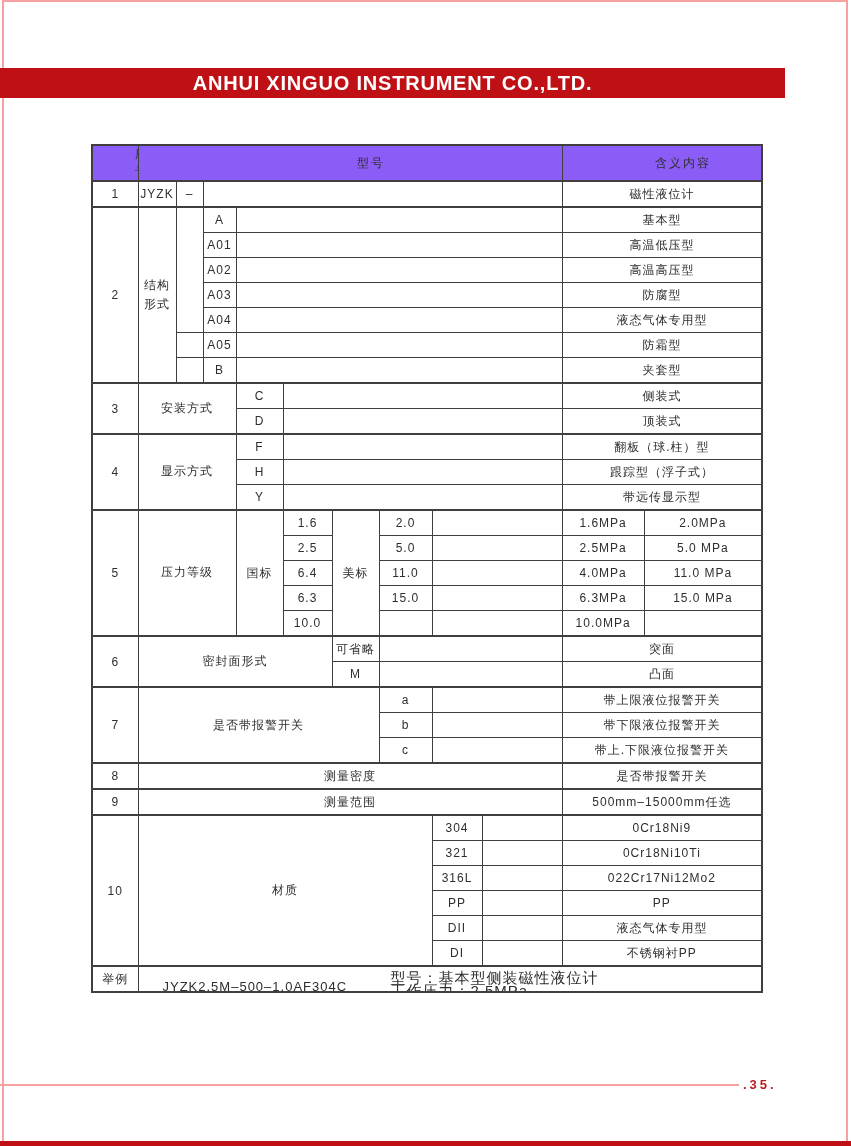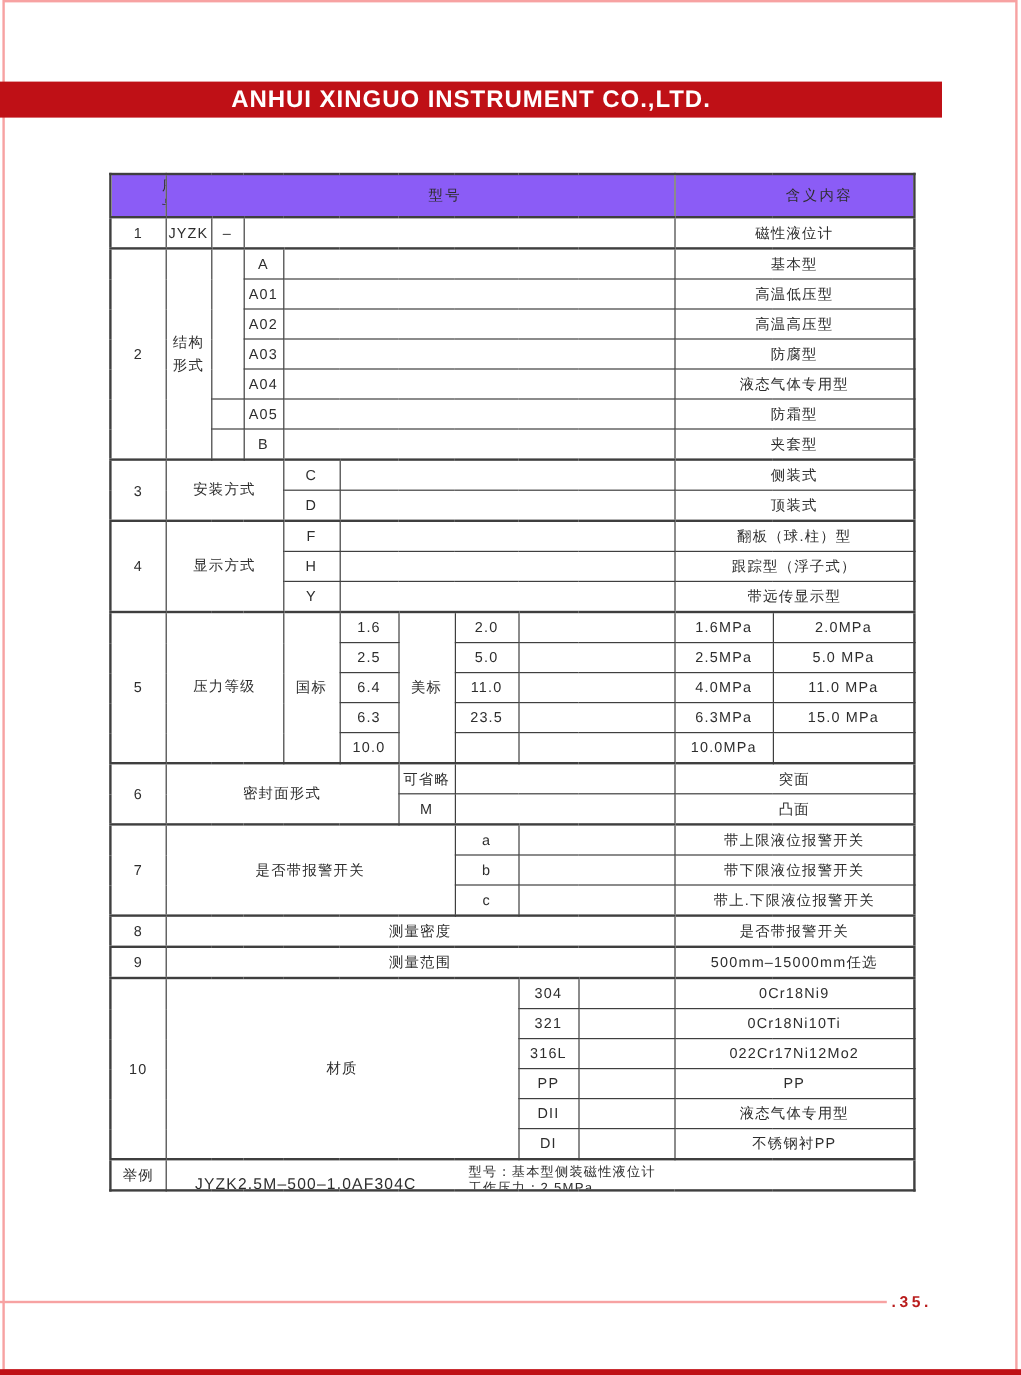--- a/index.html
+++ b/index.html
@@ -22,21 +22,21 @@
   tr.hdr td{background:#8b5cf6;letter-spacing:2px;padding-left:42px;}
   tr.grp td{border-top-width:2px;}
   .mean{text-align:left;padding-left:10px;letter-spacing:2px;}
   .mean-h{text-align:left;padding-left:10px;}
   .mean2{text-align:left;padding-left:10px;letter-spacing:1px;}
   .lbl{letter-spacing:2px;line-height:1.6;}
   .lbl-l{text-align:left;padding-left:13px;letter-spacing:2px;}
   .ex-no{letter-spacing:2px;}
   .ex-cell{position:relative;height:84px;}
   .ex-model{position:absolute;left:24px;top:12px;font-size:13px;letter-spacing:1px;}
-  .ex-desc{position:absolute;left:252px;top:4px;text-align:left;font-size:11px;
+  .ex-desc{position:absolute;left:252px;top:4px;text-align:left;font-size:15px;
         line-height:13.4px;letter-spacing:1px;}
 
   .pageno-line{position:absolute;left:0;top:1084px;width:739px;height:2px;background:#f7a2a2;}
   .pageno{position:absolute;left:743px;top:1077px;font-size:13px;font-weight:bold;
         letter-spacing:3px;color:#b91c1c;}
   .footer-bar{position:absolute;left:0;bottom:0;width:851px;height:5px;background:#bf1016;}
 </style>
 </head>
 <body>
 
@@ -172,21 +172,21 @@
       </tr>
       <tr>
         <td>6.4</td>
         <td>11.0</td>
         <td colspan="2"></td>
         <td class="mean2">4.0MPa</td>
         <td class="mean2">11.0 MPa</td>
       </tr>
       <tr>
         <td>6.3</td>
-        <td>23.5</td>
+        <td>15.0</td>
         <td colspan="2"></td>
         <td class="mean2">6.3MPa</td>
         <td class="mean2">15.0 MPa</td>
       </tr>
       <tr>
         <td>10.0</td>
         <td></td>
         <td colspan="2"></td>
         <td class="mean2">10.0MPa</td>
         <td class="mean2"></td>

